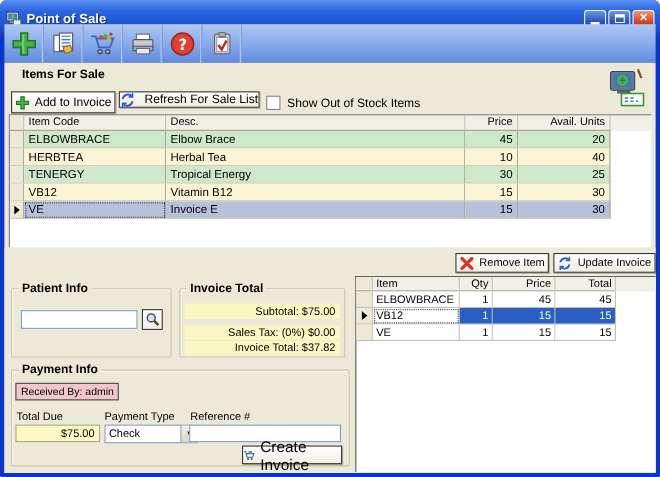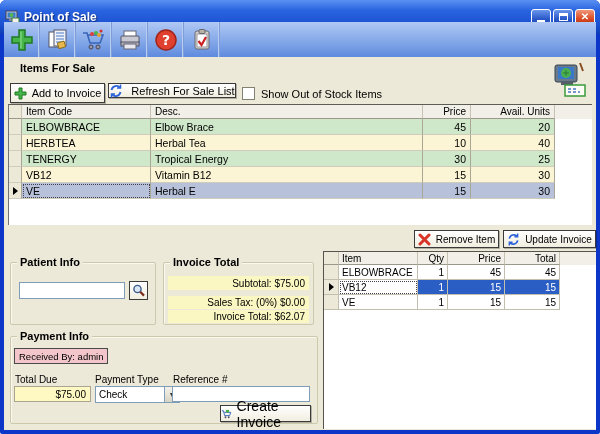--- a/index.html
+++ b/index.html
@@ -240,21 +240,21 @@
         <div class="gc c-code">VB12</div>
         <div class="gc c-desc">Vitamin B12</div>
         <div class="gc c-price">15</div>
         <div class="gc c-units">30</div>
       </div>
       <div class="g-row row-s">
         <div class="gc sel">
             <div class="tri"></div>
           </div>
         <div class="gc c-code focus-cell">VE</div>
-        <div class="gc c-desc">Herbal E</div>
+        <div class="gc c-desc">Invoice E</div>
         <div class="gc c-price">15</div>
         <div class="gc c-units">30</div>
       </div>
     </div>
 
     <div class="bpanel">
 
       <div class="group" style="left:6px; top:37px; width:146px; height:63px;">
         <div class="group-title">Patient Info</div>
         <input class="field" style="position: absolute; left: 8px; top: 19px; width: 106px; height: 17px; font-size: 10px;" value="">
@@ -263,21 +263,21 @@
             <circle cx="5.5" cy="5" r="3.6" fill="#d8e6f6" stroke="#3a5a8a" stroke-width="1.4"></circle>
             <path d="M8.2 7.8L12 11.6" stroke="#7a2a1a" stroke-width="2.2"></path>
           </svg>
         </div>
       </div>
 
       <div class="group" style="left:159px; top:37px; width:151px; height:63px;">
         <div class="group-title">Invoice Total</div>
         <div class="ylw" style="top:13px; height:14px;">Subtotal: $75.00</div>
         <div class="ylw" style="top:33px; height:13px;">Sales Tax: (0%) $0.00</div>
-        <div class="ylw" style="top:47px; height:13px;">Invoice Total: $62.07</div>
+        <div class="ylw" style="top:47px; height:13px;">Invoice Total: $37.82</div>
       </div>
 
       <div class="group" style="left:6px; top:111px; width:308px; height:88px;">
         <div class="group-title">Payment Info</div>
         <div class="pink">Received By: admin</div>
         <div class="lbl" style="left:4px; top:37px;">Total Due</div>
         <div class="sunken" style="left:3px; top:49px; width:77px; height:16px;">$75.00</div>
         <div class="lbl" style="left:84px; top:37px;">Payment Type</div>
         <div class="dropdown" style="left:84px; top:49px; width:85px; height:17px;">
           <div class="dd-value">Check</div>

